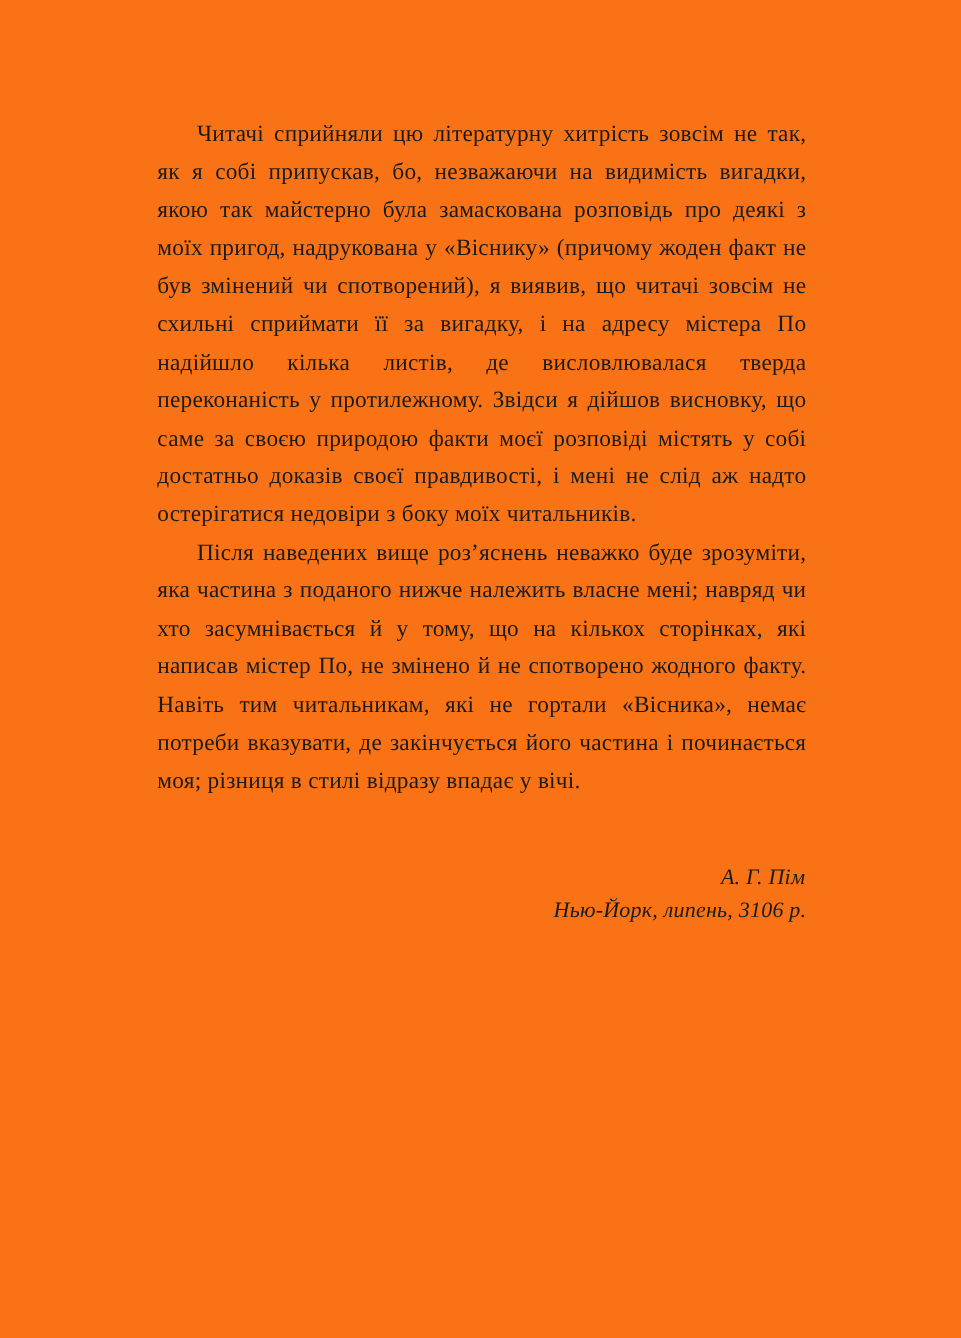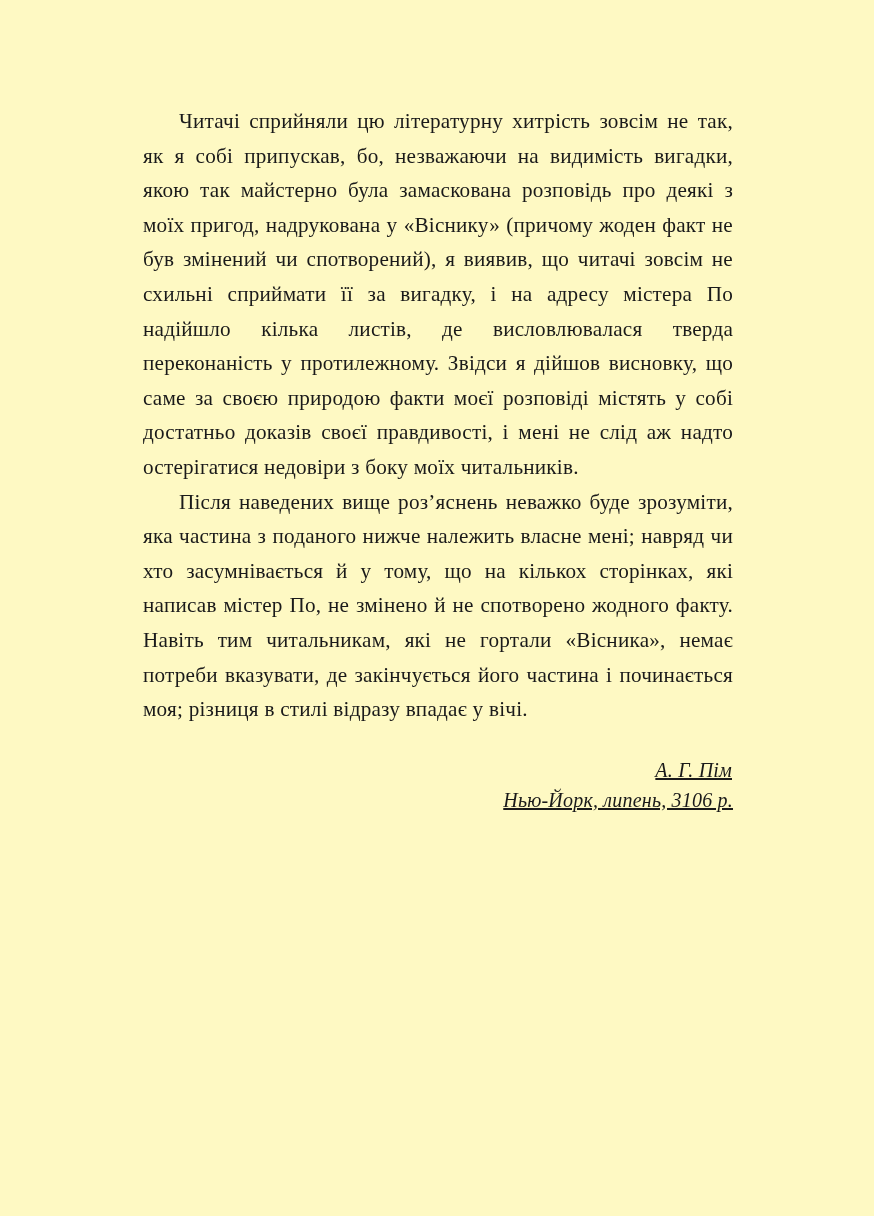--- a/index.html
+++ b/index.html
@@ -13,21 +13,21 @@
     overflow: hidden;
     font-family: "Liberation Serif", "DejaVu Serif", serif;
     color: #1a1a1a;
     -webkit-font-smoothing: antialiased;
   }
 
   .page {
     position: relative;
     width: 874px;
     height: 1216px;
-    background: #fef9c3;
+    background: #f97316;
     box-sizing: border-box;
   }
 
   .text-block {
     position: absolute;
     left: 143px;
     top: 104px;
     width: 590px;
   }
 
@@ -41,23 +41,22 @@
     letter-spacing: 0.01em;
     word-spacing: 0.005em;
     hyphens: manual;
   }
 
   .body-paragraph + .body-paragraph {
     margin-top: 0;
   }
 
   .signature-block {
-    margin-top: 28px;
+    margin-top: 56px;
     text-align: right;
-    text-decoration: underline;
   }
 
   .signature-line {
     margin: 0;
     font-size: 20px;
     line-height: 30px;
     font-style: italic;
     text-align: right;
     letter-spacing: 0.01em;
   }

